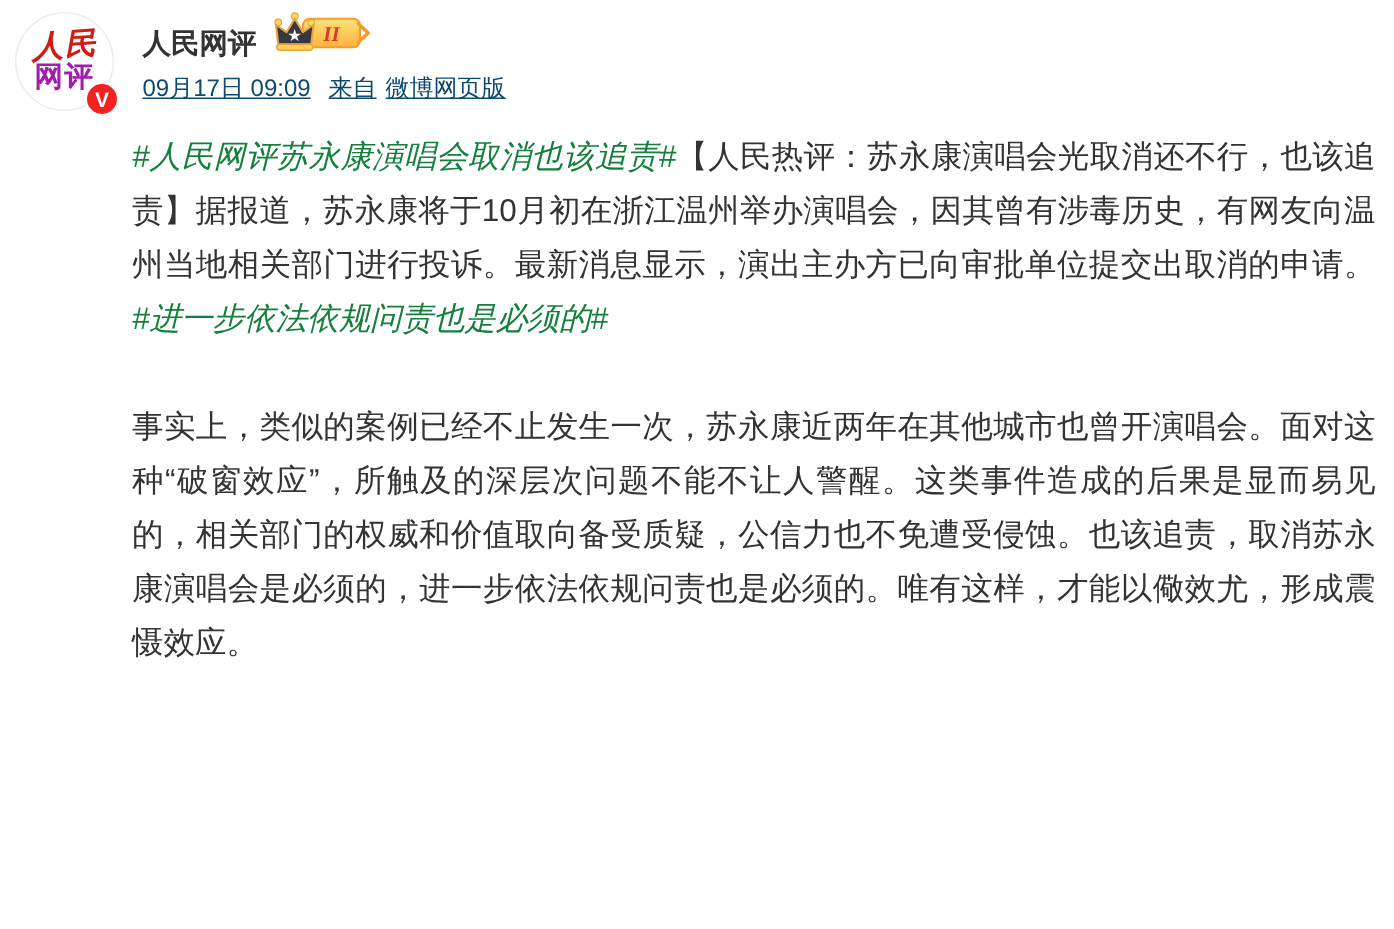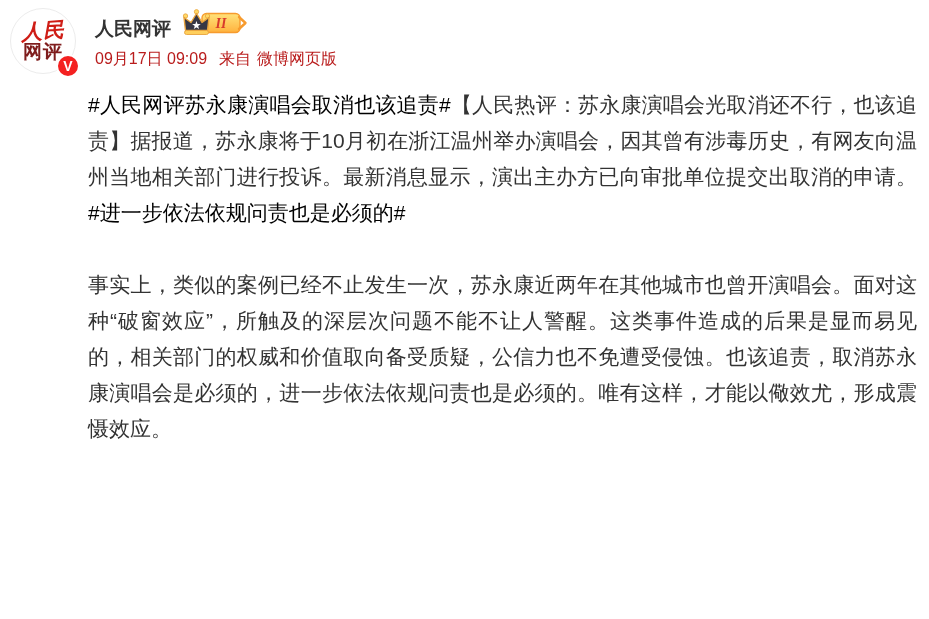--- a/index.html
+++ b/index.html
@@ -45,21 +45,21 @@
   .avatar-logo-line1 {
     color: #cf1d16;
     font-weight: 700;
     font-size: 21px;
     line-height: 21px;
     font-style: italic;
     letter-spacing: 1px;
     transform: rotate(-4deg);
   }
   .avatar-logo-line2 {
-    color: #7f1d1d;
+    color: #a21caf;
     font-weight: 700;
     font-size: 19px;
     line-height: 21px;
     letter-spacing: 1px;
   }
   .v-badge {
     position: absolute;
     right: -2px;
     bottom: -2px;
     width: 24px;
@@ -91,40 +91,42 @@
     color: #333333;
     cursor: pointer;
   }
   .vip-badge {
     display: inline-block;
     cursor: pointer;
   }
   .meta-row {
     margin-top: 7px;
     font-size: 16px;
-    color: #b91c1c;
+    color: #0c4a6e;
+    text-decoration: underline;
   }
   .meta-row .timestamp { margin-right: 12px; }
   .meta-row .source-prefix { margin-right: 6px; }
   .meta-row .source-name { cursor: pointer; }
   
   .post-content {
     padding: 11px 12px 0 88px;
     font-size: 21px;
     line-height: 36px;
     color: #333333;
     text-align: justify;
   }
   .post-content p.para {
     margin: 0 0 36px 0;
   }
   .post-content p.para:last-child { margin-bottom: 0; }
   .hashtag {
-    color: #000000;
+    color: #15803d;
     cursor: pointer;
+    font-style: italic;
   }
 </style>
 </head>
 <body>
 
 <div class="post-card">
 
   <div class="post-header">
 
     <div class="avatar-wrap">

